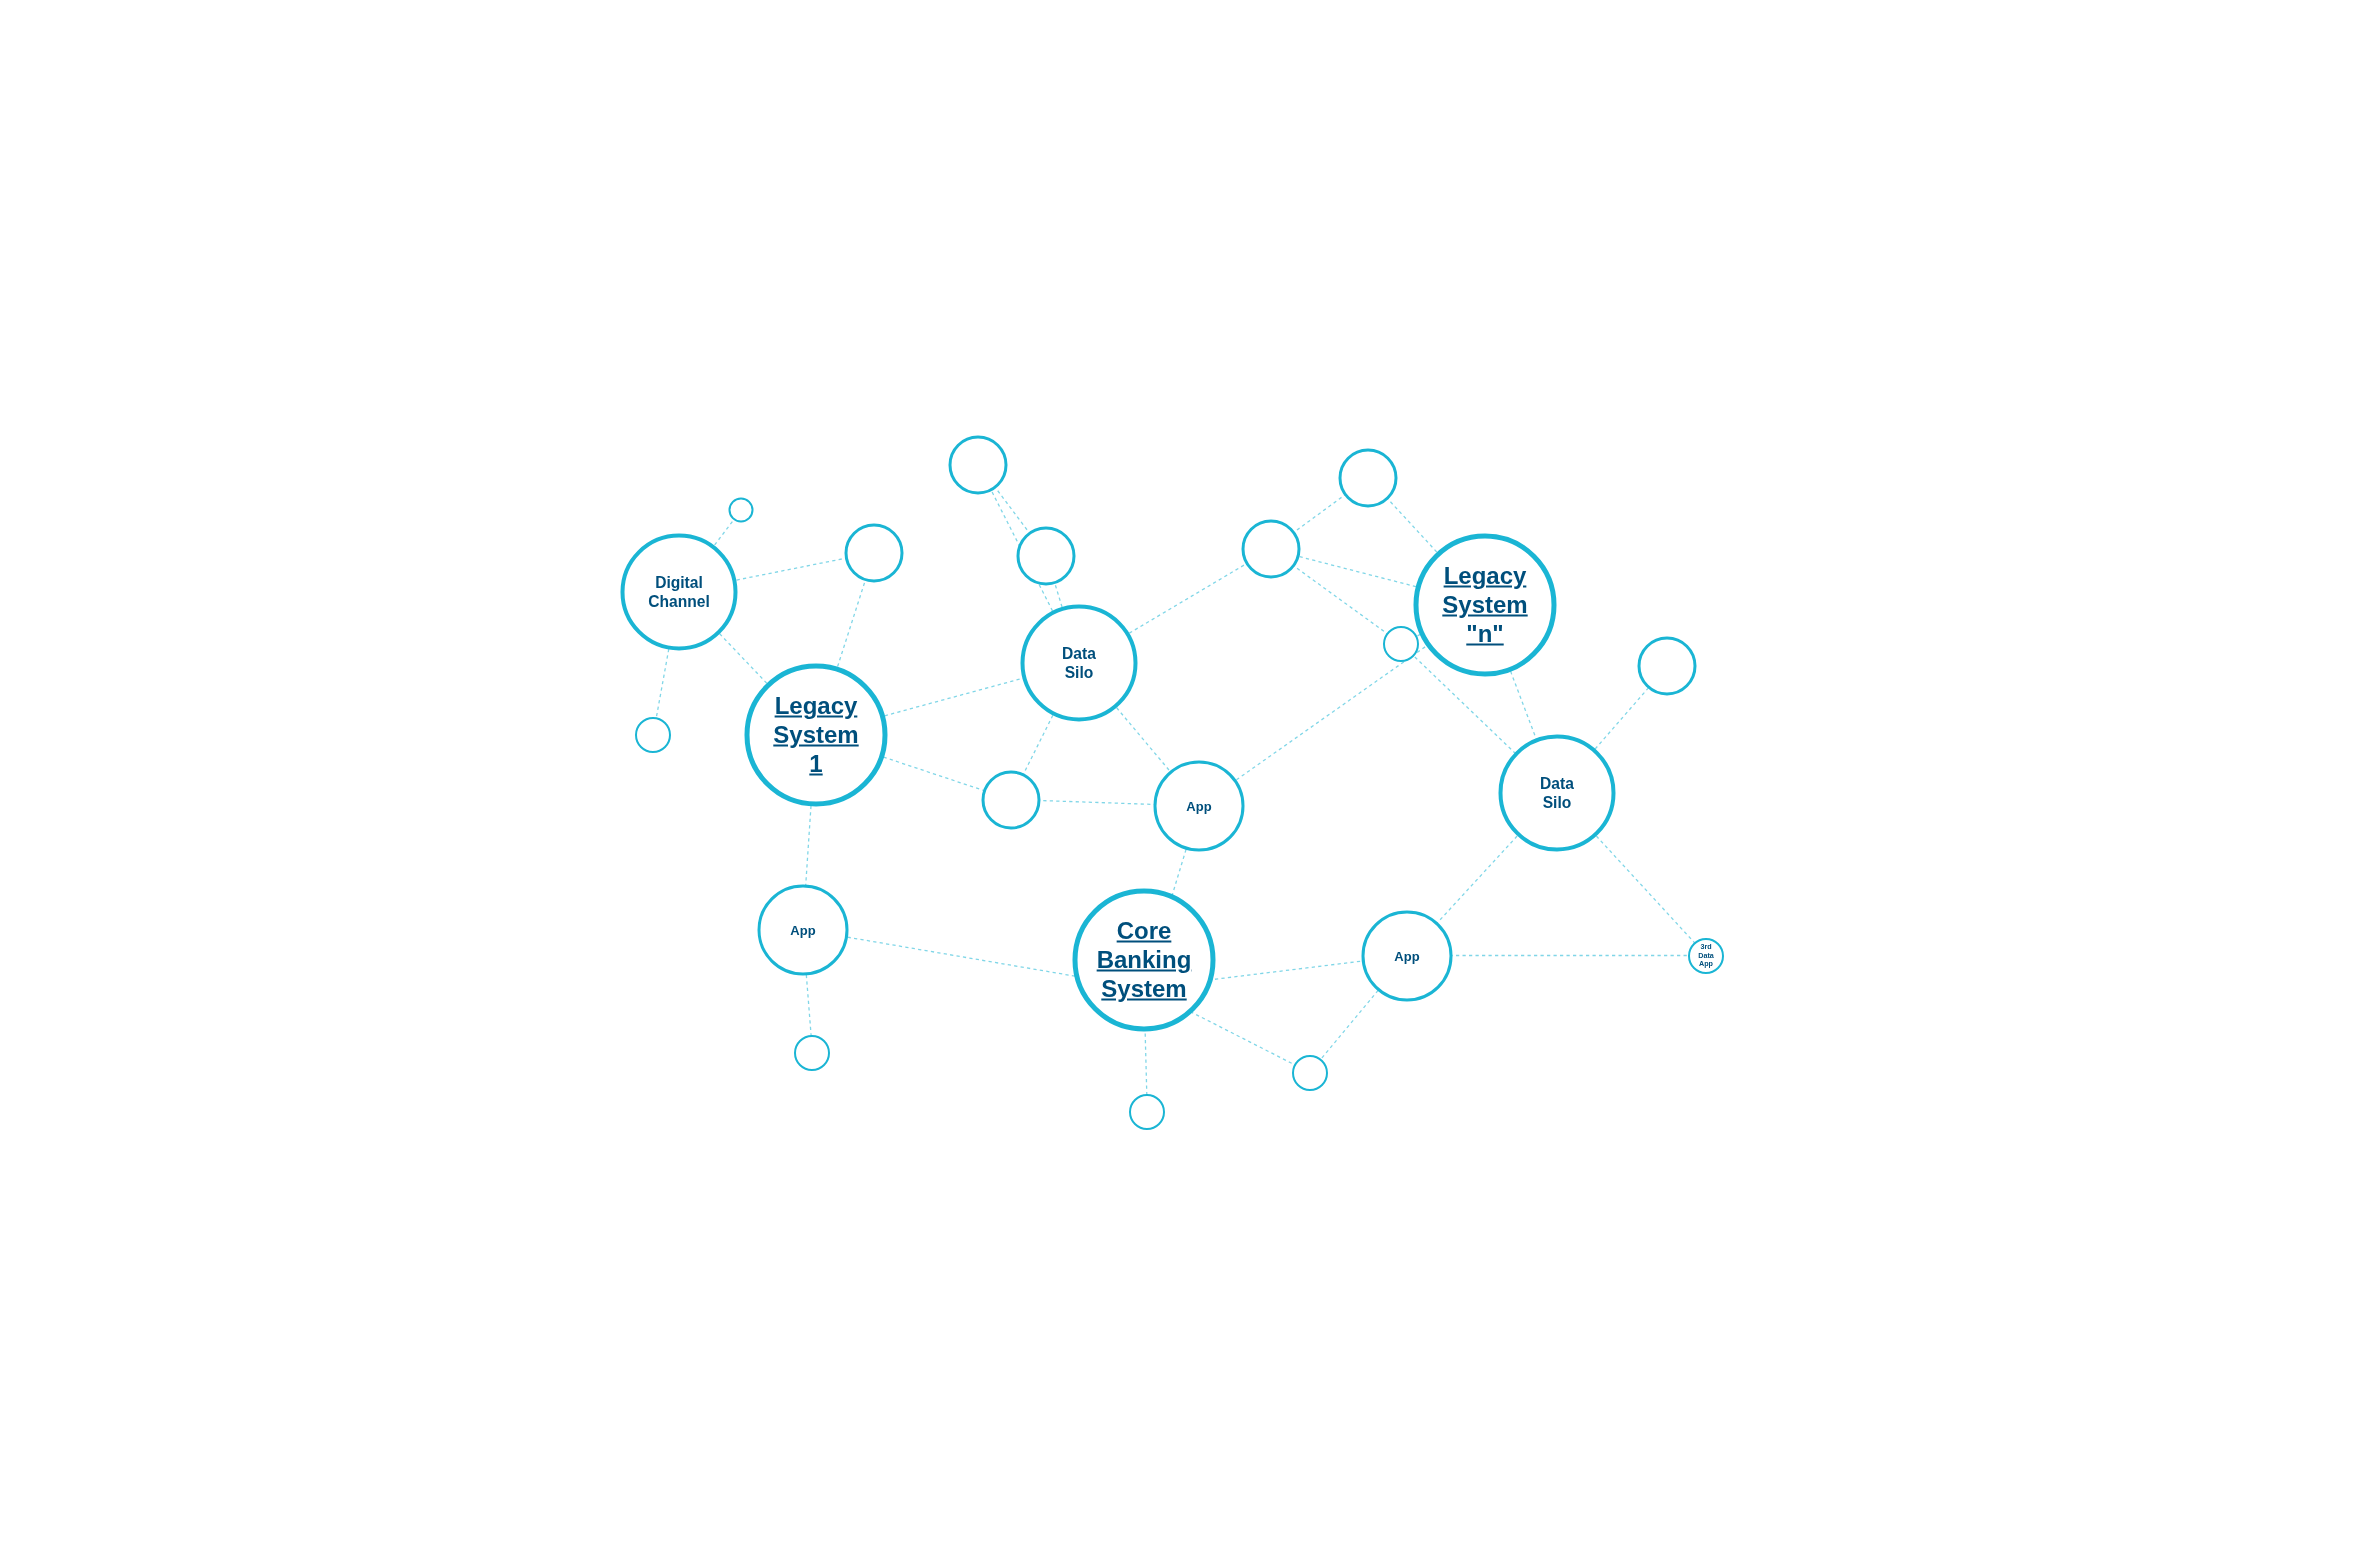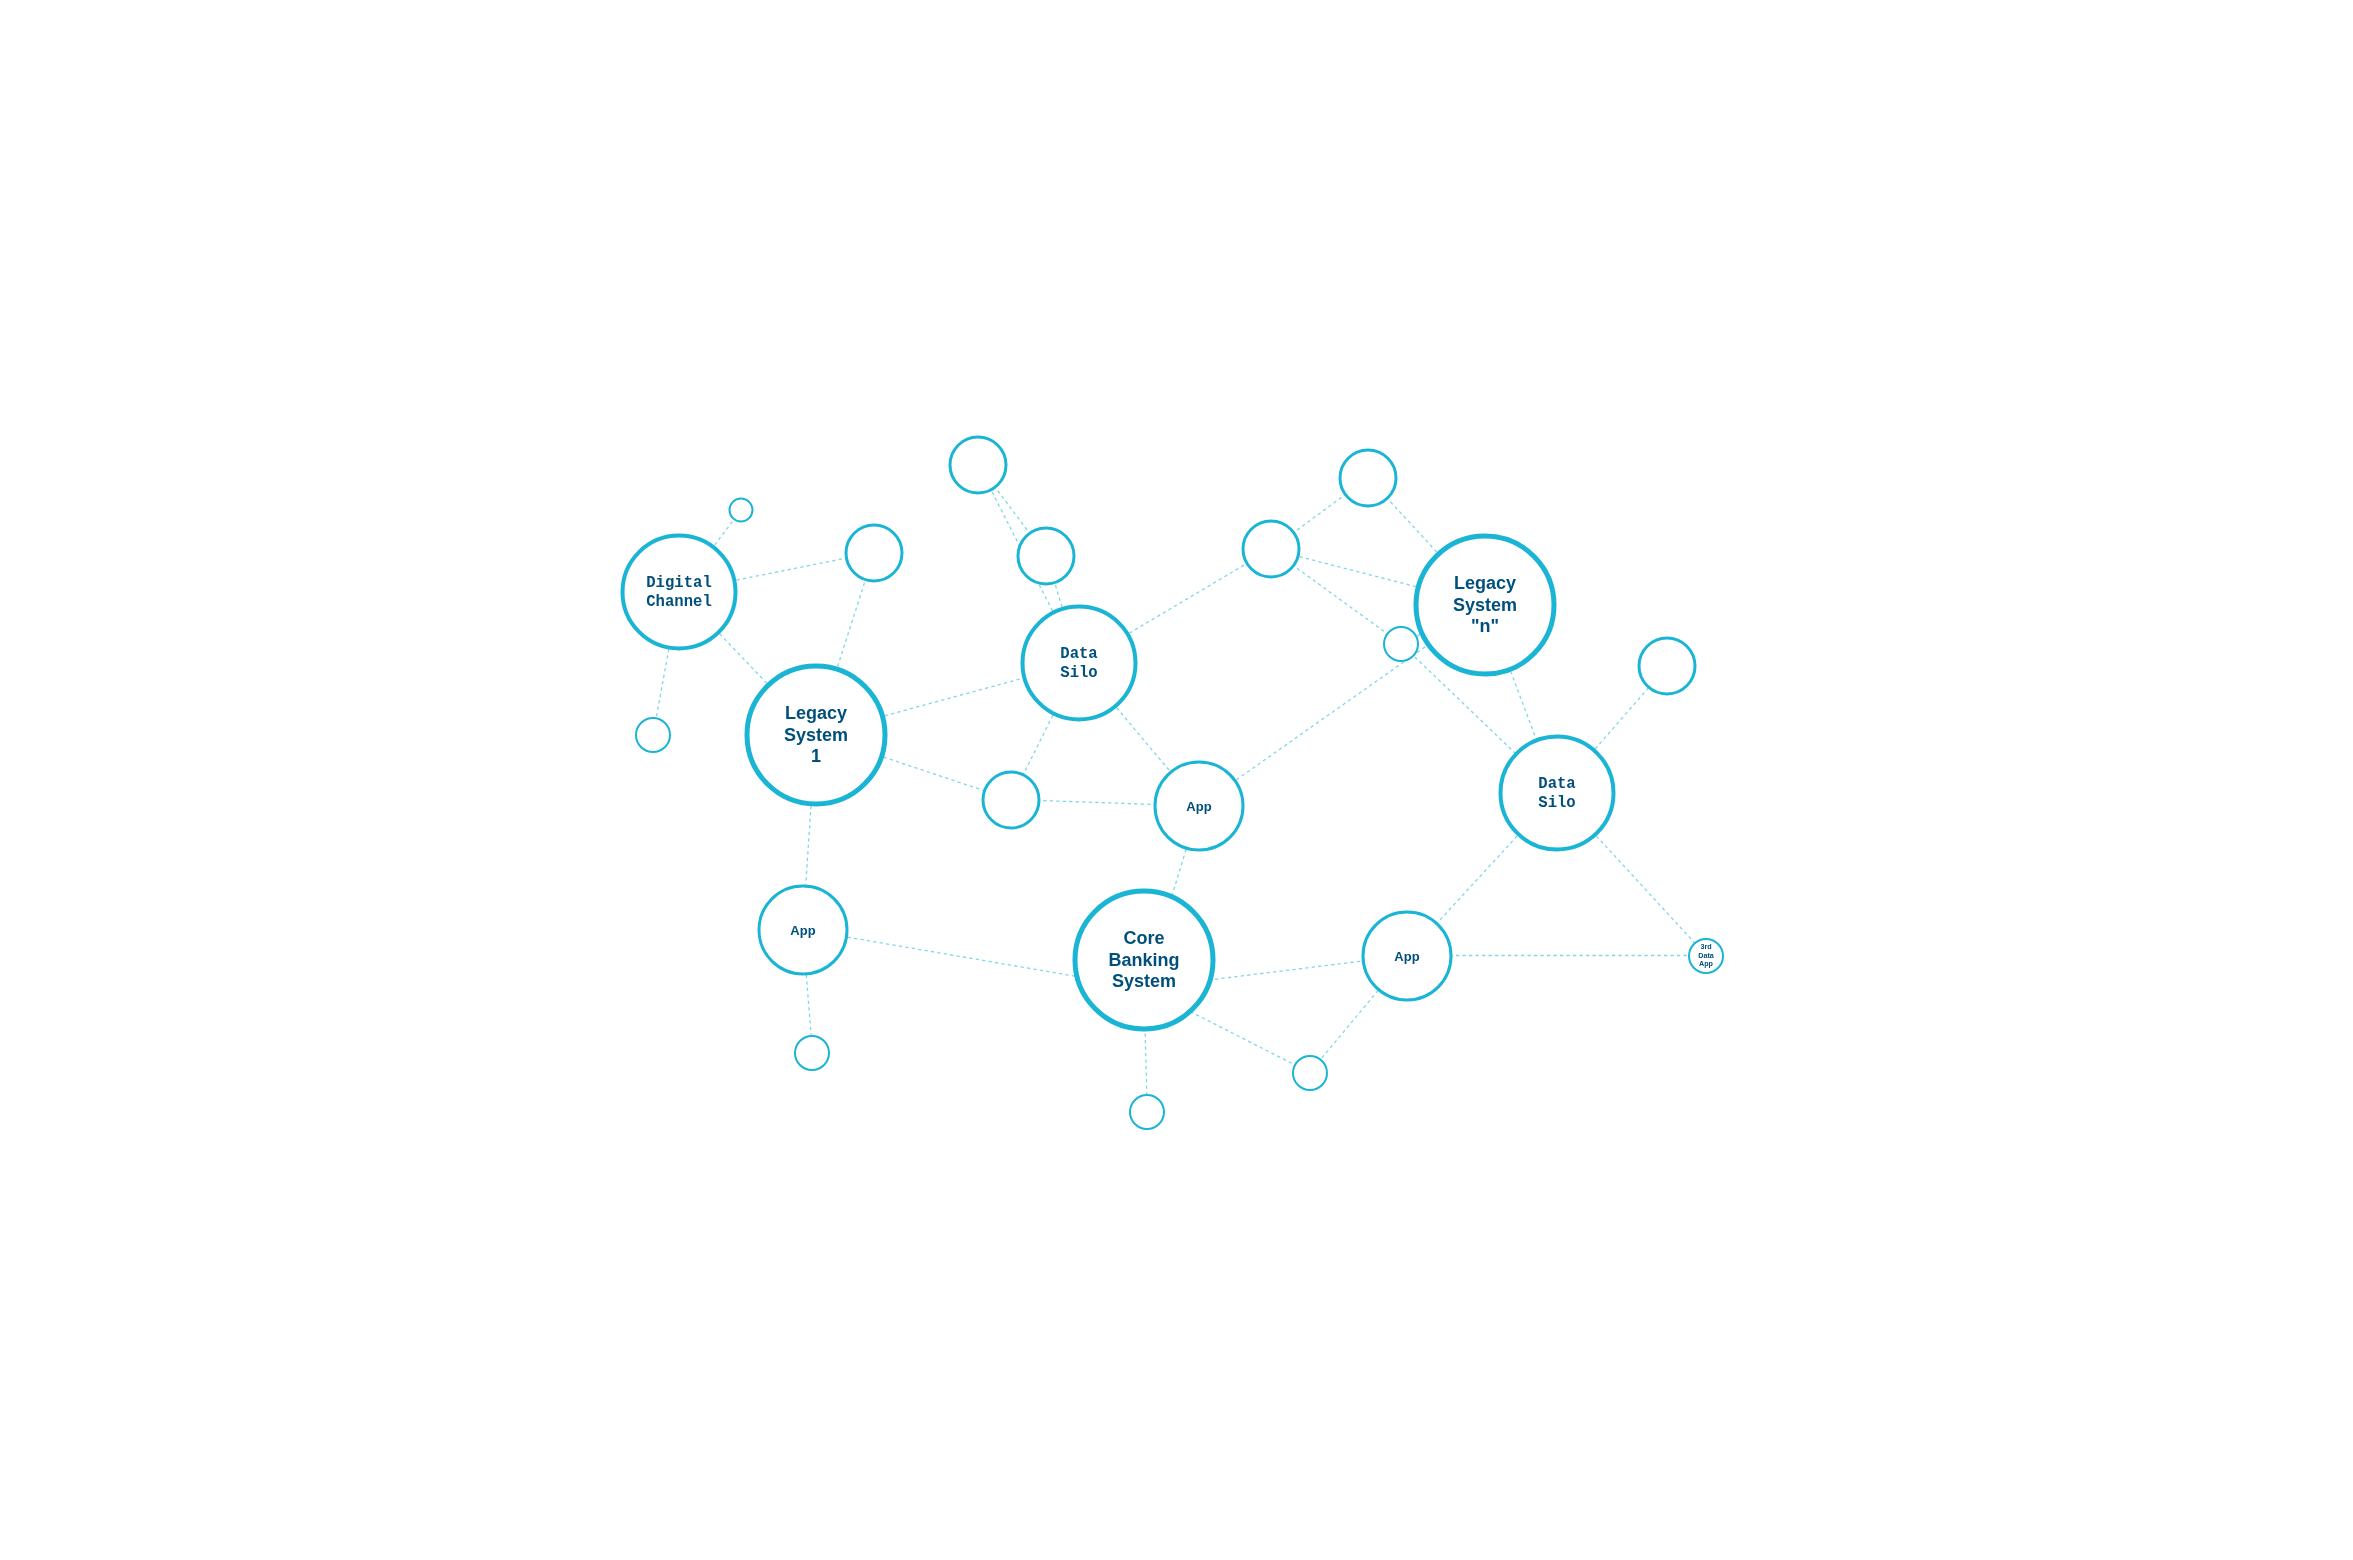--- a/index.html
+++ b/index.html
@@ -37,22 +37,22 @@
       font-weight: 800;
       color: #004f7c;
       line-height: 1.2;
     }
     .node-outline {
       background: #ffffff;
       border: solid #1ab5d4;
     }
     
     .xl { width: 143px; height: 143px; border-width: 5.2px; }
-    .xl .node-label { font-size: 18px; }
-    .lg { width: 117px; height: 117px; border-width: 4.6px; font-family: Liberation Mono, monospace; }
+    .xl .node-label { font-size: 24px; text-decoration: underline; }
+    .lg { width: 117px; height: 117px; border-width: 4.6px; }
     .lg .node-label { font-size: 15.6px; }
     .md { width: 91px; height: 91px; border-width: 3.9px; }
     .md .node-label { font-size: 13px; }
     .sm { width: 59px; height: 59px; border-width: 3.3px; }
     .xs { width: 36px; height: 36px; border-width: 2.6px; }
     .xs .node-label { font-size: 7.2px; }
     .xxs { width: 25px; height: 25px; border-width: 2px; }
   </style>
 </head>
 <body>

